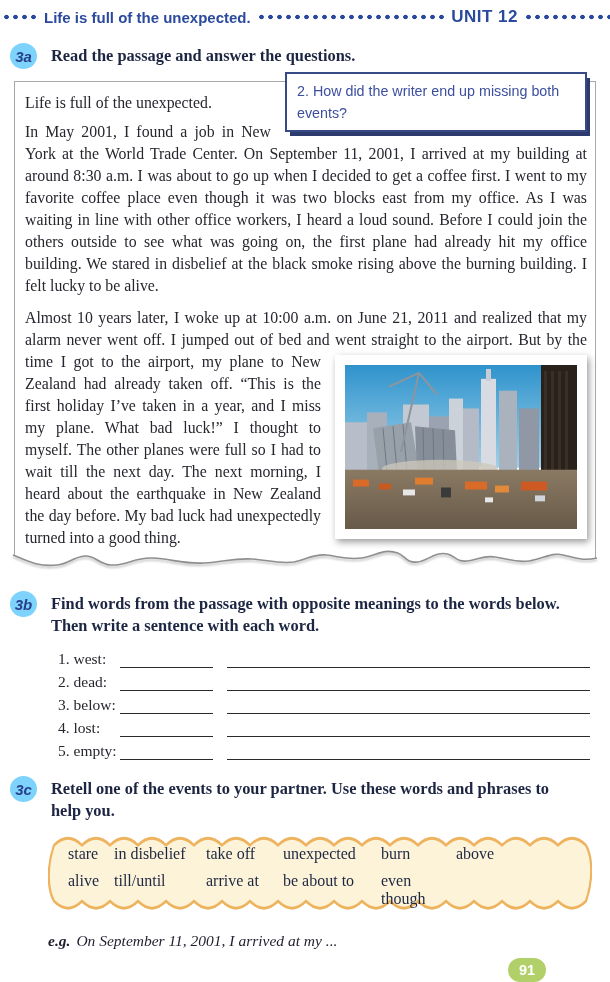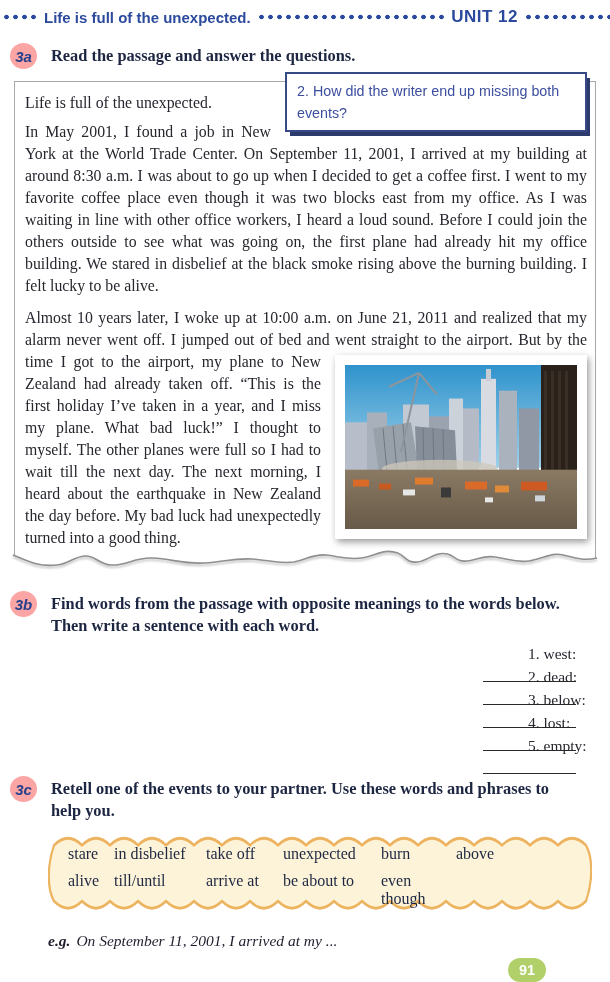--- a/index.html
+++ b/index.html
@@ -13,21 +13,21 @@
   .dots { height:8px; background-image:radial-gradient(circle, #2b4a9e 2px, rgba(0,0,0,0) 2.6px);
           background-size:9px 8px; background-repeat:repeat-x; background-position:0 center; }
   .dots-left { width:36px; }
   .dots-mid { flex:1; }
   .dots-right { width:86px; }
   .header-title { font-family:"Liberation Sans", sans-serif; font-weight:700; font-size:15px; color:#2b4a9e; white-space:nowrap; }
   .header-unit { font-family:"Liberation Sans", sans-serif; font-weight:800; font-size:17px; letter-spacing:0.5px; color:#2b4a9e; white-space:nowrap; }
 
   
   .sec-head { display:flex; align-items:flex-start; gap:14px; margin-left:10px; }
-  .badge { flex:none; width:27px; height:26px; border-radius:50%; background:#fca5a5;
+  .badge { flex:none; width:27px; height:26px; border-radius:50%; background:#7dd3fc;
            color:#27408b; font-family:"Liberation Sans", sans-serif; font-weight:800; font-style:italic;
            font-size:15px; display:flex; align-items:center; justify-content:center; margin-top:2px; }
   .sec-heading { font-weight:700; font-size:16.4px; line-height:22px; color:#1c2541; max-width:516px; padding-top:4px; }
 
   .sec-a { margin-top:14px; }
 
   
   .passage-box {
     position:relative; margin:12px 14px 0 14px; height:482px; box-sizing:border-box;
     border:1.5px solid #a8a8a8; border-bottom:none; padding:10px 8px 0 10px;
@@ -47,21 +47,21 @@
     padding:10px; margin:4px 0 6px 14px; box-shadow:2px 3px 7px rgba(0,0,0,0.4); display:block;
   }
   .photo-float svg { display:block; width:232px; height:164px; }
 
   .tear { position:absolute; left:-2px; bottom:-13px; width:calc(100% + 4px); height:30px; overflow:visible; }
   .tear-line { filter:drop-shadow(0 2px 1px rgba(0,0,0,0.28)); }
 
   
   .sec-b { margin-top:26px; }
   .blanks { margin:8px 20px 0 58px; font-size:15.5px; }
-  .blank-row { display:flex; align-items:flex-end; height:23px;flex-direction:column; }
+  .blank-row { display:flex; align-items:flex-end; height:23px; }
   .blank-label { width:62px; flex:none; }
   .line { border-bottom:1.2px solid #2a2a2a; height:18px; }
   .line-short { width:93px; flex:none; margin-right:14px; }
   .line-long { flex:1; }
 
   
   .sec-c { margin-top:14px; }
   .word-box { position:relative; margin:8px 18px 0 48px; padding:15px 0 11px 20px; }
   .wavy-bg { position:absolute; inset:0; width:100%; height:100%; z-index:0; }
   .word-grid { position:relative; z-index:1; display:grid;

